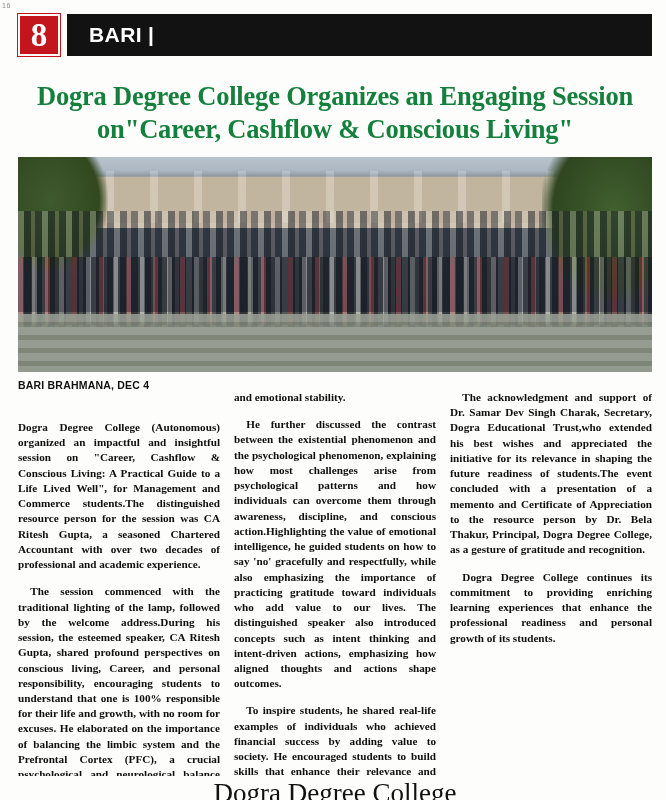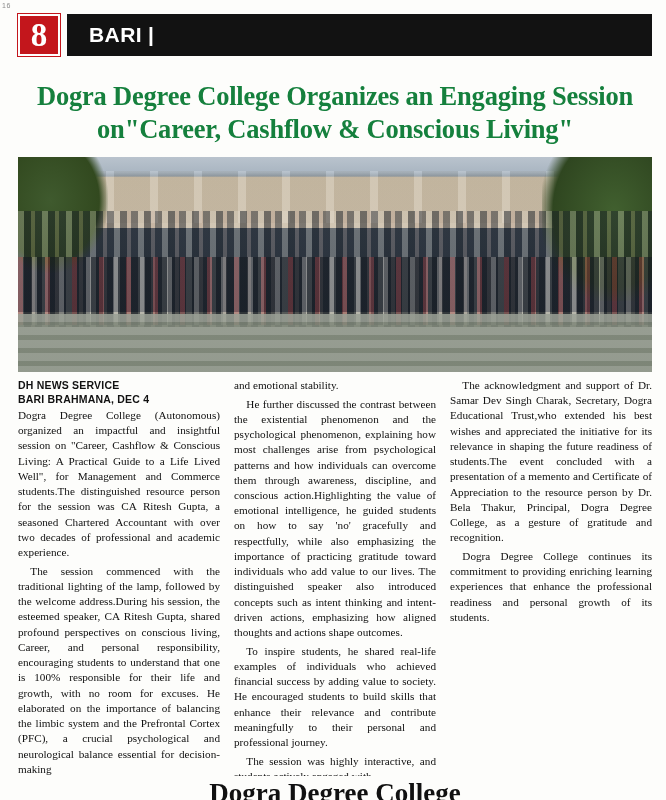--- a/index.html
+++ b/index.html
@@ -196,40 +196,41 @@
     line-height: 1.36;
     text-align: justify;
     text-justify: inter-word;
     color: #0f0f0f;
     overflow: hidden;
   }
   .col.first {
     padding-top: 0;
   }
   .col p {
-    margin: 0 0 0.3em 0;
+    margin: 12px 0 0.3em 0;
     text-indent: 1.1em;
+    font-weight: bold;
   }
   .col p.noindent {
     text-indent: 0;
   }
   .col-2, .col-3 {
     padding-top: 0;
   }
   .col-2 { margin-top: -30px; }
   .col-3 { margin-top: -30px; }
   
   .bottom-teaser {
     position: absolute;
     left: 18px;
     right: 14px;
     top: 780px;
     text-align: center;
     font-family: "Liberation Serif", serif;
-    font-weight: bold;
+    font-weight: normal;
     font-size: 27px;
     color: #111111;
     overflow: hidden;
     height: 20px;
     line-height: 1;
   }
 </style>
 </head>
 <body>
 
@@ -252,21 +253,20 @@
       <div class="bldg-pillars"></div>
       <div class="tree-left"></div>
       <div class="tree-right"></div>
       <div class="crowd"></div>
       <div class="crowd2"></div>
       <div class="steps"></div>
     </div>
   </div>
 
   <div class="byline">
-    <div>DH NEWS SERVICE</div>
     <div>BARI BRAHMANA, DEC 4</div>
   </div>
 
   <div class="columns">
 
     <div class="col col-1 first">
       <p class="noindent">Dogra Degree College (Autonomous) organized an impactful and insightful session on "Career, Cashflow &amp; Conscious Living: A Practical Guide to a Life Lived Well", for Management and Commerce students.The distinguished resource person for the session was CA Ritesh Gupta, a seasoned Chartered Accountant with over two decades of professional and academic experience.</p>
       <p>The session commenced with the traditional lighting of the lamp, followed by the welcome address.During his session, the esteemed speaker, CA Ritesh Gupta, shared profound perspectives on conscious living, Career, and personal responsibility, encouraging students to understand that one is 100% responsible for their life and growth, with no room for excuses. He elaborated on the importance of balancing the limbic system and the Prefrontal Cortex (PFC), a crucial psychological and neurological balance essential for decision-making</p>
     </div>
 

